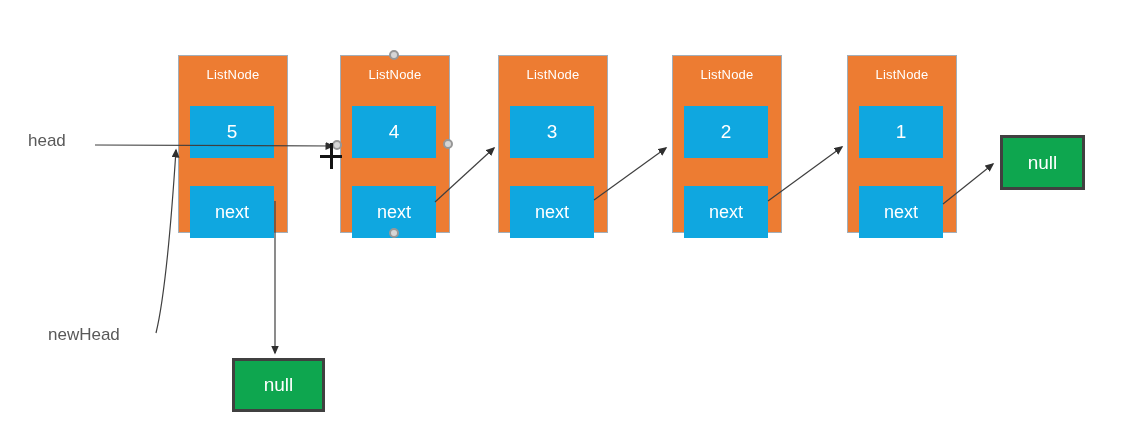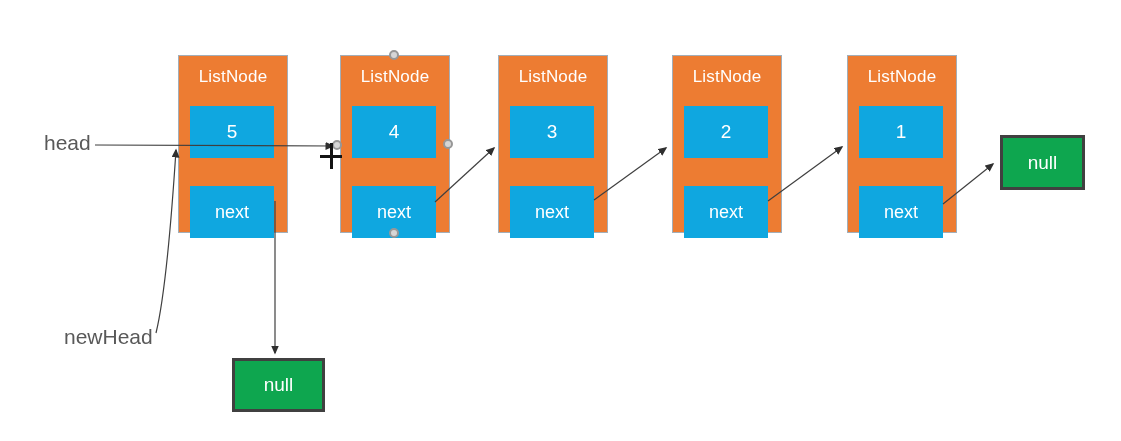--- a/index.html
+++ b/index.html
@@ -18,21 +18,21 @@
     width: 110px;
     height: 178px;
     background: var(--orange, #ED7C32);
     border: 1px solid #A3AEB8;
     z-index: 1;
   }
   .node-title {
     margin-top: 11px;
     text-align: center;
     color: #ffffff;
-    font-size: 17px;
+    font-size: 13px;
     letter-spacing: 0.2px;
   }
   .cell {
     position: absolute;
     left: 11px;
     top: 50px;
     width: 84px;
     height: 52px;
     background: var(--cyan, #0FA7E0);
     color: #ffffff;
@@ -54,24 +54,23 @@
     align-items: center;
     justify-content: center;
     z-index: 1;
   }
   #null-bottom { left: 232px; top: 358px; width: 93px; height: 54px; }
   #null-right  { left: 1000px; top: 135px; width: 85px; height: 55px; }
   
   .glabel {
     position: absolute;
     color: var(--labelgray, #595959);
-    font-size: 21px;
+    font-size: 17px;
     z-index: 2;
     white-space: nowrap;
-    margin-left: 16px;
   }
   #head-label    { left: 28px; top: 131px; }
   #newhead-label { left: 48px; top: 325px; }
   
   #arrow-layer {
     position: absolute;
     left: 0; top: 0;
     z-index: 5;
     pointer-events: none;
   }

